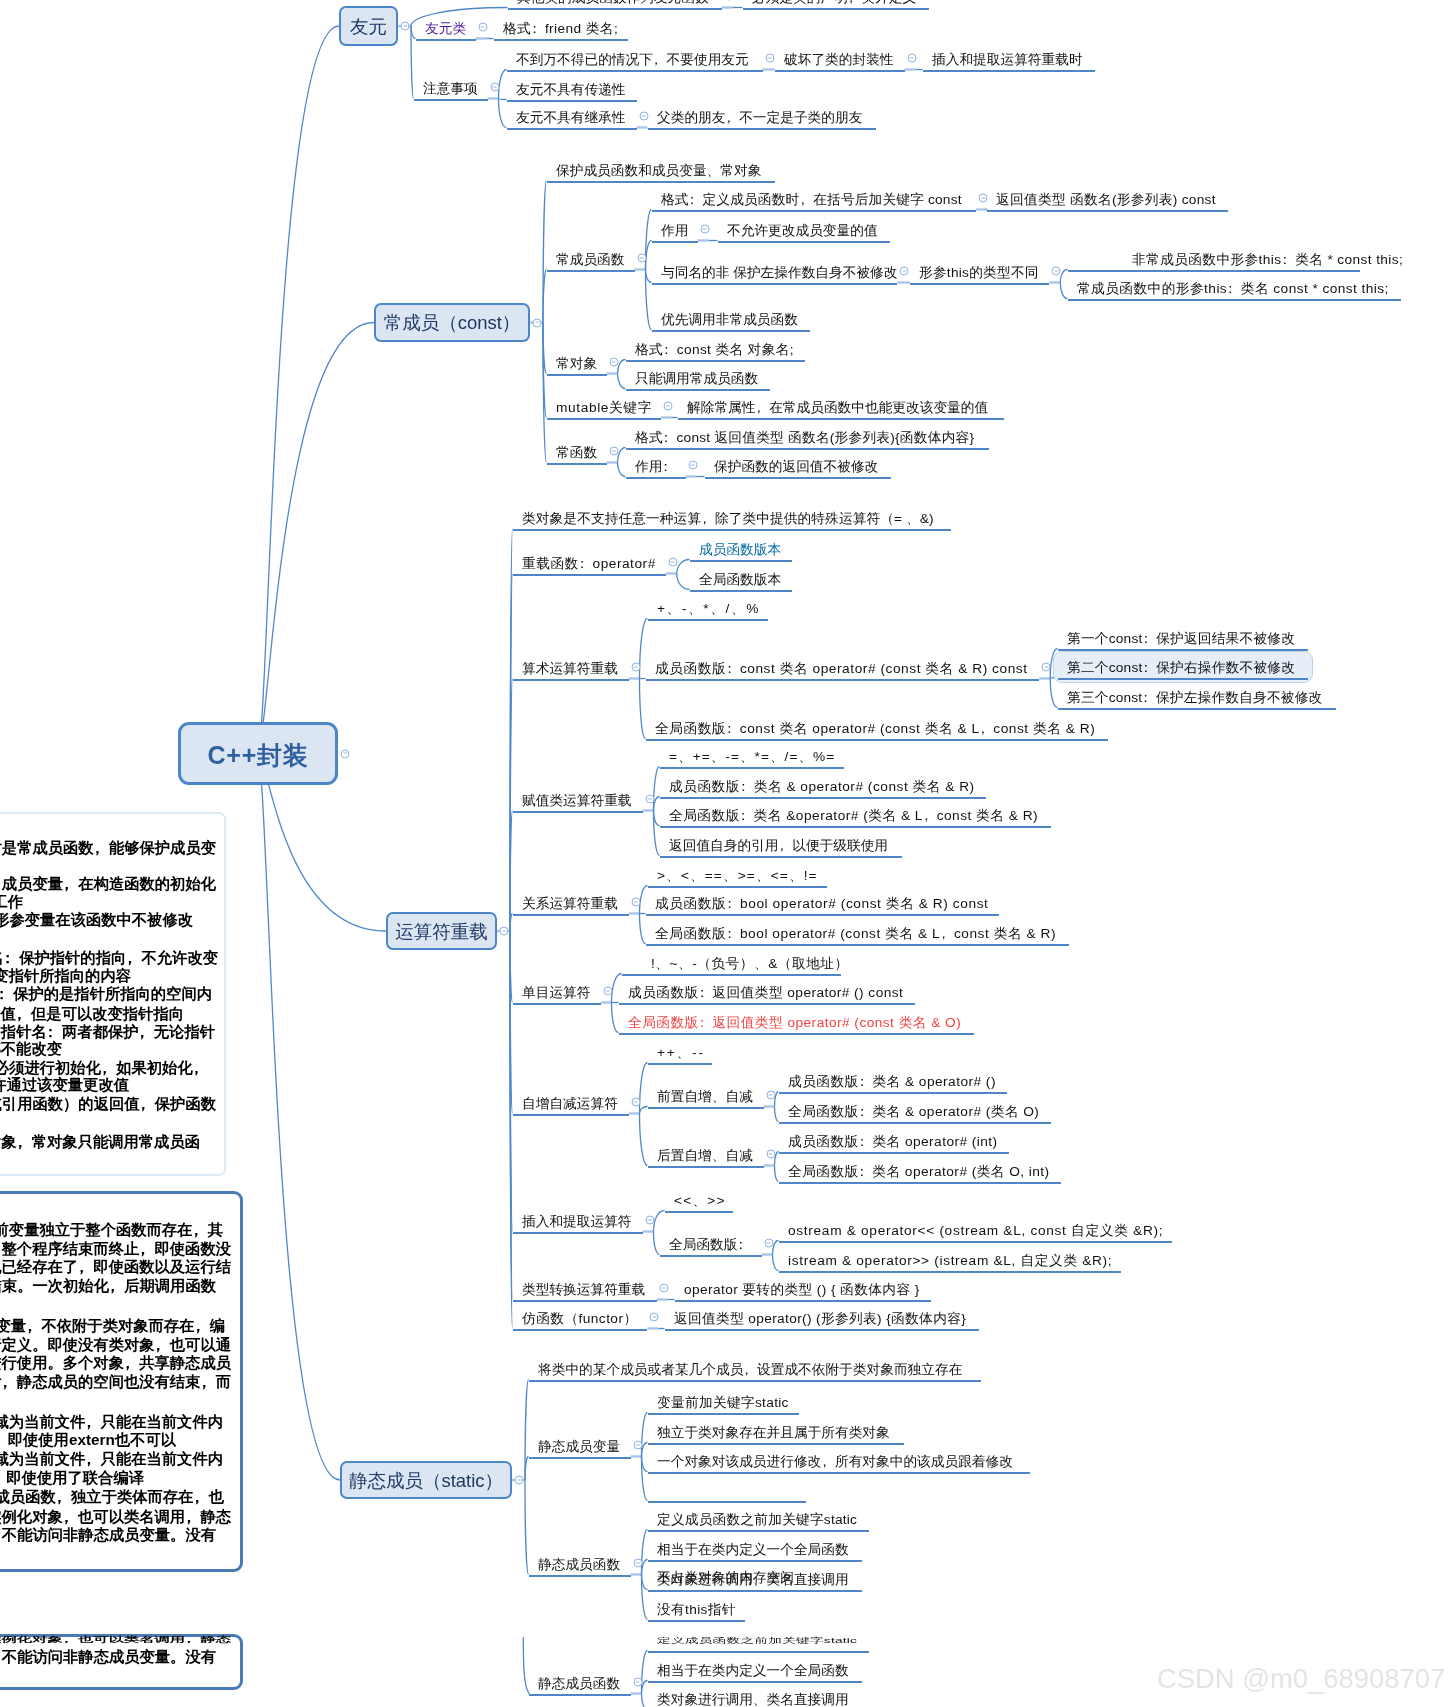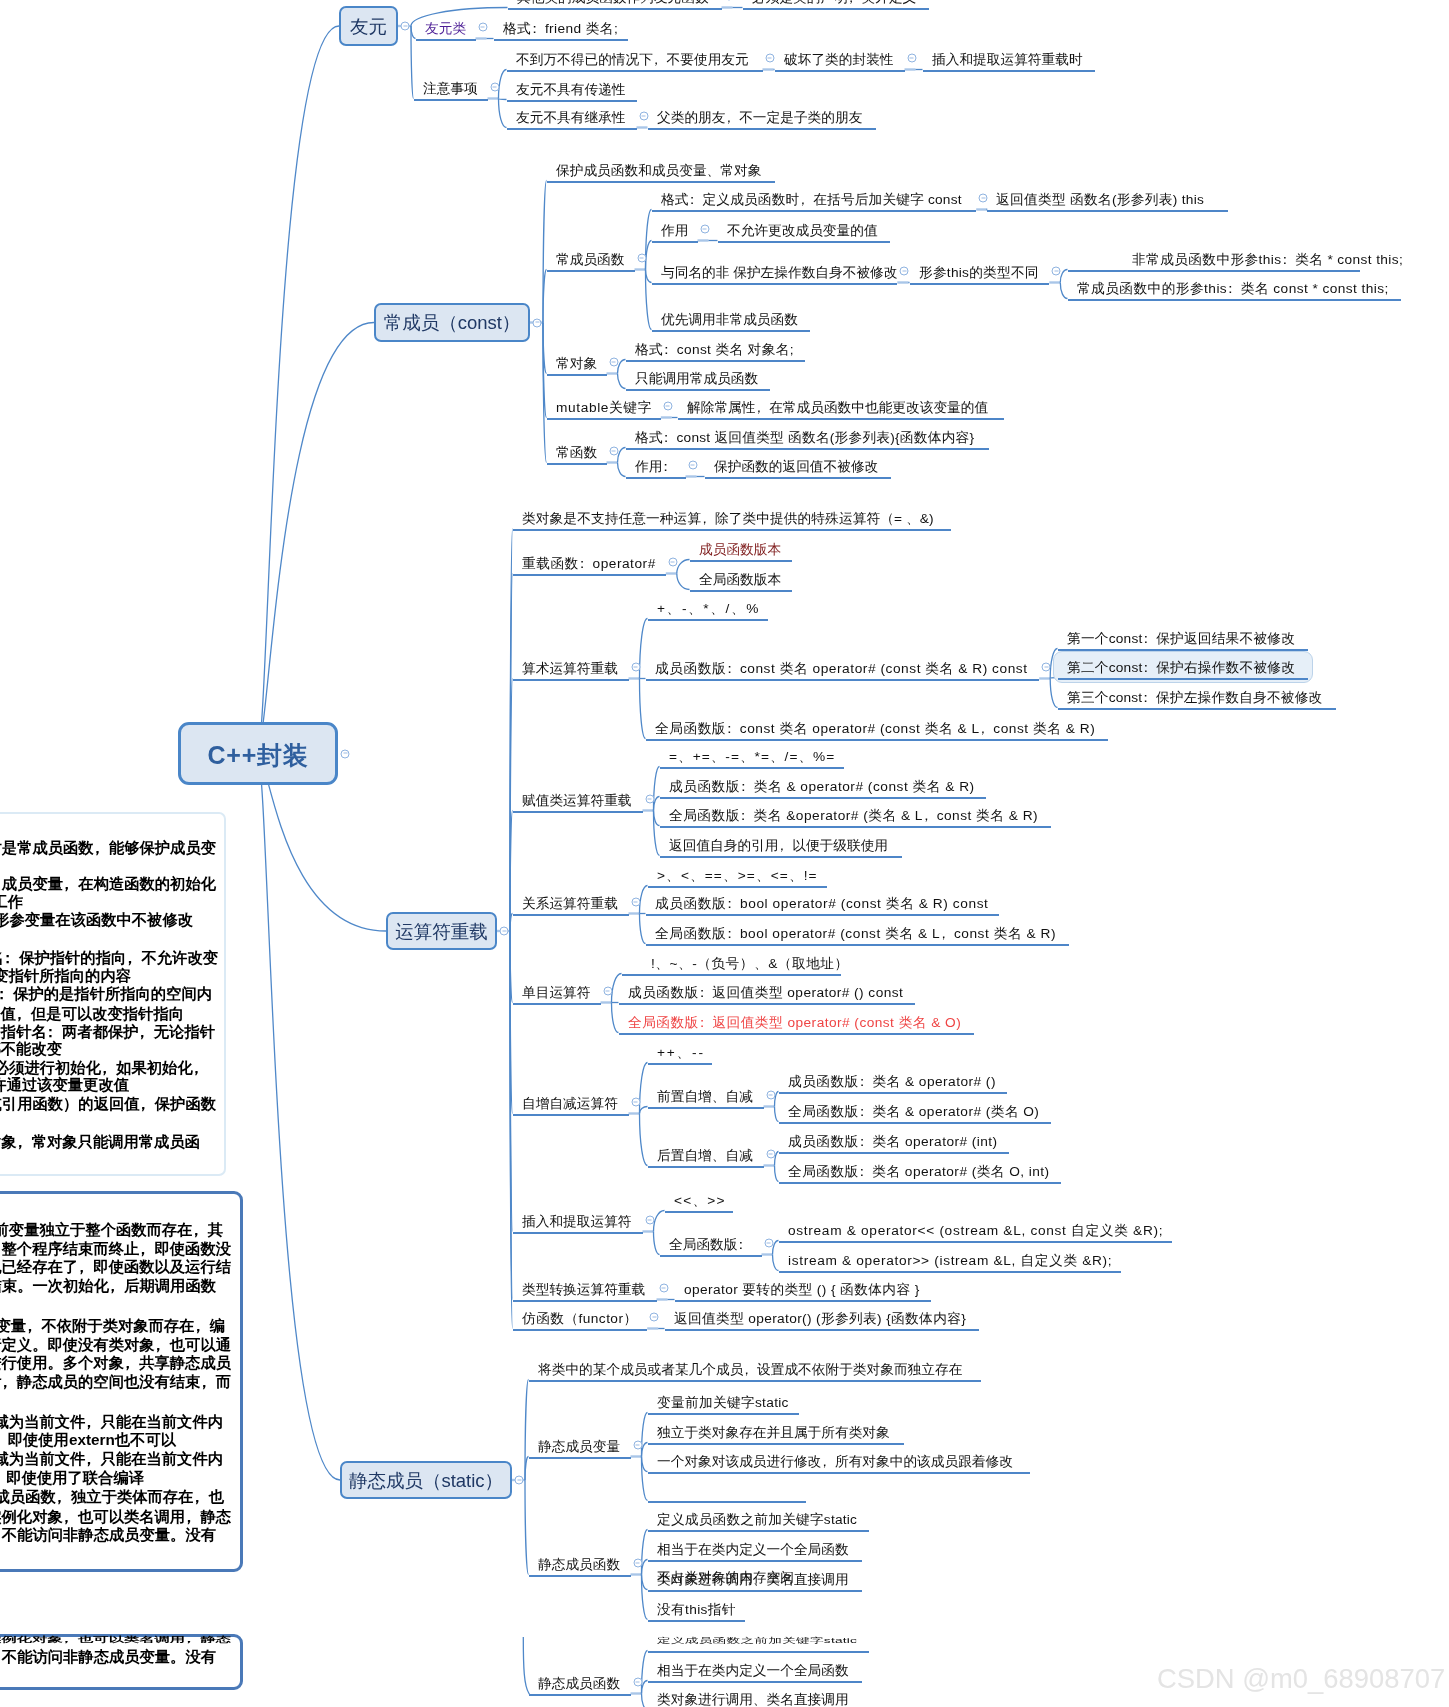--- a/index.html
+++ b/index.html
@@ -192,21 +192,21 @@
 <div class="boxnode" style="left:374px;top:303px;width:156px;height:39px">
     <span>常成员（const）</span>
   </div>
 <div class="ul" style="left:546.5px;top:180.5px;width:228.0px"></div>
 <div class="leaf" style="left:556px;top:169px;color:#111">保护成员函数和成员变量、常对象</div>
 <div class="ul" style="left:546.5px;top:269.5px;width:88.0px"></div>
 <div class="leaf" style="left:556px;top:258px;color:#111">常成员函数</div>
 <div class="ul" style="left:651.5px;top:209.5px;width:324.7px"></div>
 <div class="leaf" style="left:661px;top:198px;color:#111;letter-spacing:0.175px">格式<span class="pc">：</span>定义成员函数时<span class="pc">，</span>在括号后加关键字 const</div>
 <div class="ul" style="left:986.5px;top:209.5px;width:241.3px"></div>
-<div class="leaf" style="left:996px;top:198px;color:#111;letter-spacing:0.292px">返回值类型  函数名(形参列表) this</div>
+<div class="leaf" style="left:996px;top:198px;color:#111;letter-spacing:0.292px">返回值类型  函数名(形参列表) const</div>
 <div class="ul" style="left:651.5px;top:240.5px;width:46.0px"></div>
 <div class="leaf" style="left:661px;top:229px;color:#111">作用</div>
 <div class="ul" style="left:717.5px;top:240.5px;width:172.0px"></div>
 <div class="leaf" style="left:727px;top:229px;color:#111">不允许更改成员变量的值</div>
 <div class="ul" style="left:651.5px;top:282.5px;width:245.8px"></div>
 <div class="leaf" style="left:661px;top:271px;color:#111">与同名的非 保护左操作数自身不被修改</div>
 <div class="ul" style="left:909.5px;top:282.5px;width:139.8px"></div>
 <div class="leaf" style="left:919px;top:271px;color:#111;letter-spacing:0.245px">形参this的类型不同</div>
 <div class="ul" style="left:1067.5px;top:269.5px;width:292.9px"></div>
 <div class="leaf" style="left:1132px;top:258px;color:#111;letter-spacing:0.38px">非常成员函数中形参this<span class="pc">：</span>类名 * const this;</div>
@@ -233,21 +233,21 @@
 <div class="ul" style="left:704.5px;top:476.5px;width:186.0px"></div>
 <div class="leaf" style="left:714px;top:465px;color:#111">保护函数的返回值不被修改</div>
 <div class="boxnode" style="left:386px;top:912px;width:111px;height:38px">
     <span>运算符重载</span>
   </div>
 <div class="ul" style="left:512.5px;top:528.5px;width:438.4px"></div>
 <div class="leaf" style="left:522px;top:517px;color:#111;letter-spacing:0.095px">类对象是不支持任意一种运算<span class="pc">，</span>除了类中提供的特殊运算符（= 、&amp;)</div>
 <div class="ul" style="left:512.5px;top:573.5px;width:153.3px"></div>
 <div class="leaf" style="left:522px;top:562px;color:#111;letter-spacing:0.518px">重载函数<span class="pc">：</span>operator#</div>
 <div class="ul" style="left:689.5px;top:559.5px;width:102.0px"></div>
-<div class="leaf" style="left:699px;top:548px;color:#7f1d1d">成员函数版本</div>
+<div class="leaf" style="left:699px;top:548px;color:#0369a1">成员函数版本</div>
 <div class="ul" style="left:689.5px;top:589.5px;width:102.0px"></div>
 <div class="leaf" style="left:699px;top:578px;color:#111">全局函数版本</div>
 <div class="ul" style="left:512.5px;top:678.5px;width:116.0px"></div>
 <div class="leaf" style="left:522px;top:667px;color:#111">算术运算符重载</div>
 <div class="ul" style="left:647.5px;top:618.5px;width:120.7px"></div>
 <div class="leaf" style="left:657px;top:607px;color:#111;letter-spacing:1.6px">+、-、*、/、%</div>
 <div class="ul" style="left:645.5px;top:678.5px;width:393.7px"></div>
 <div class="leaf" style="left:655px;top:667px;color:#111;letter-spacing:0.55px">成员函数版<span class="pc">：</span>const 类名  operator# (const 类名 &amp; R) const</div>
 <div class="ul" style="left:1057.5px;top:648.5px;width:250.5px"></div>
 <div class="leaf" style="left:1067px;top:637px;color:#111;letter-spacing:0.209px">第一个const<span class="pc">：</span>保护返回结果不被修改</div>

